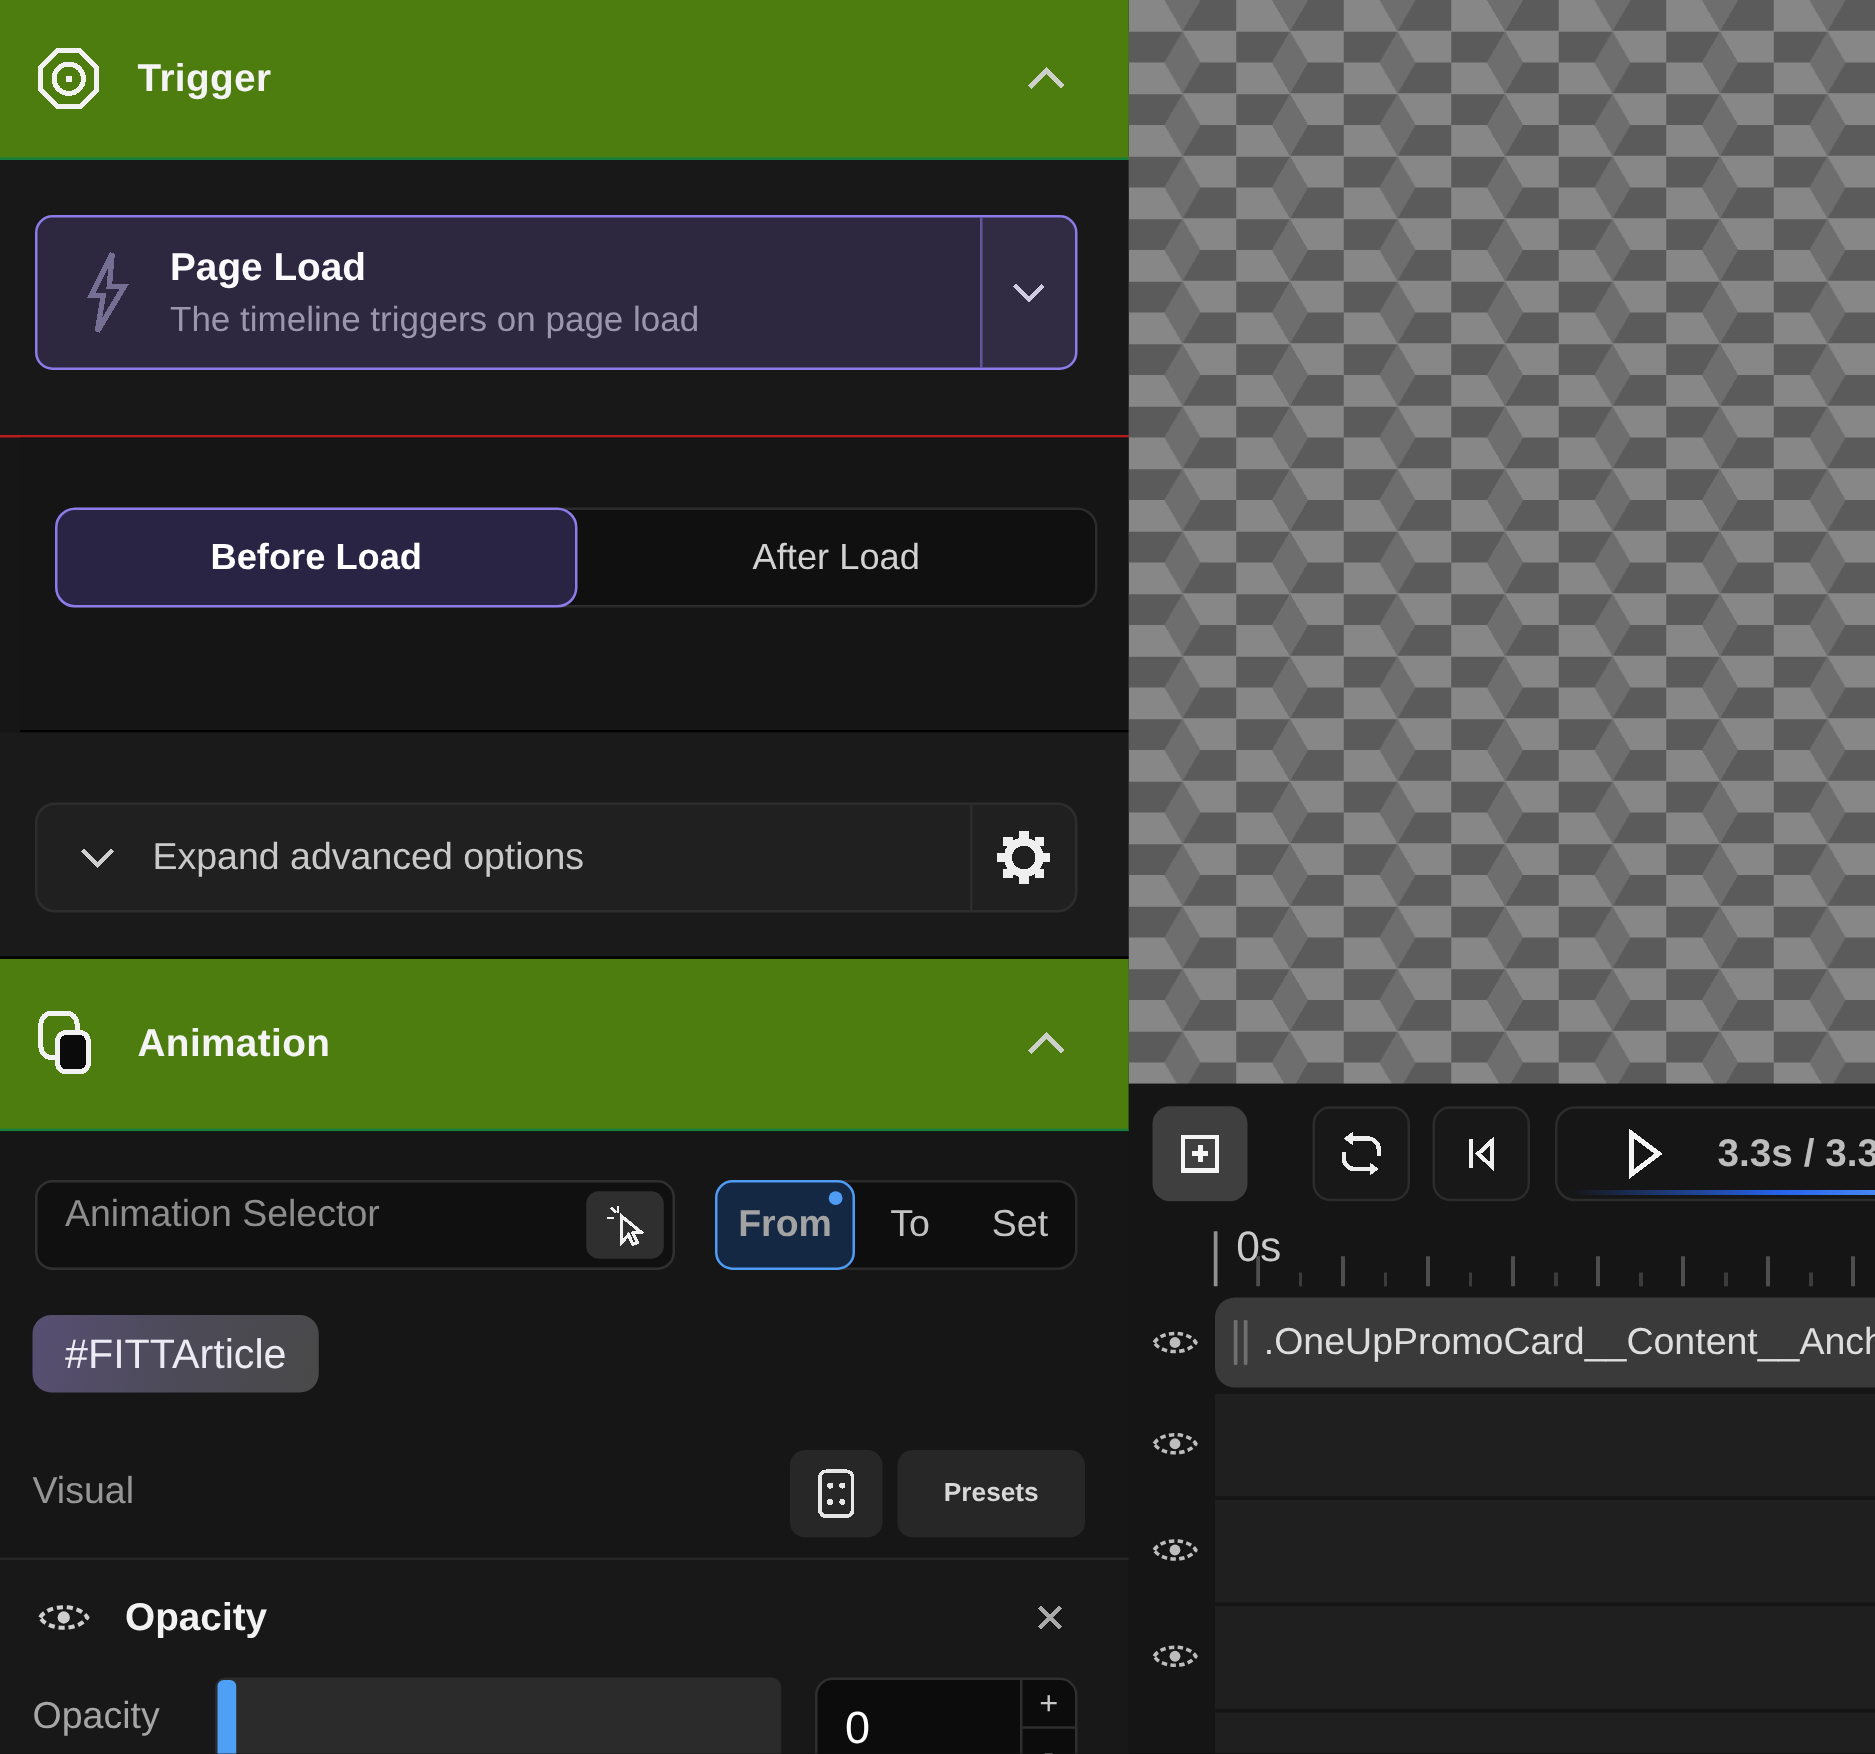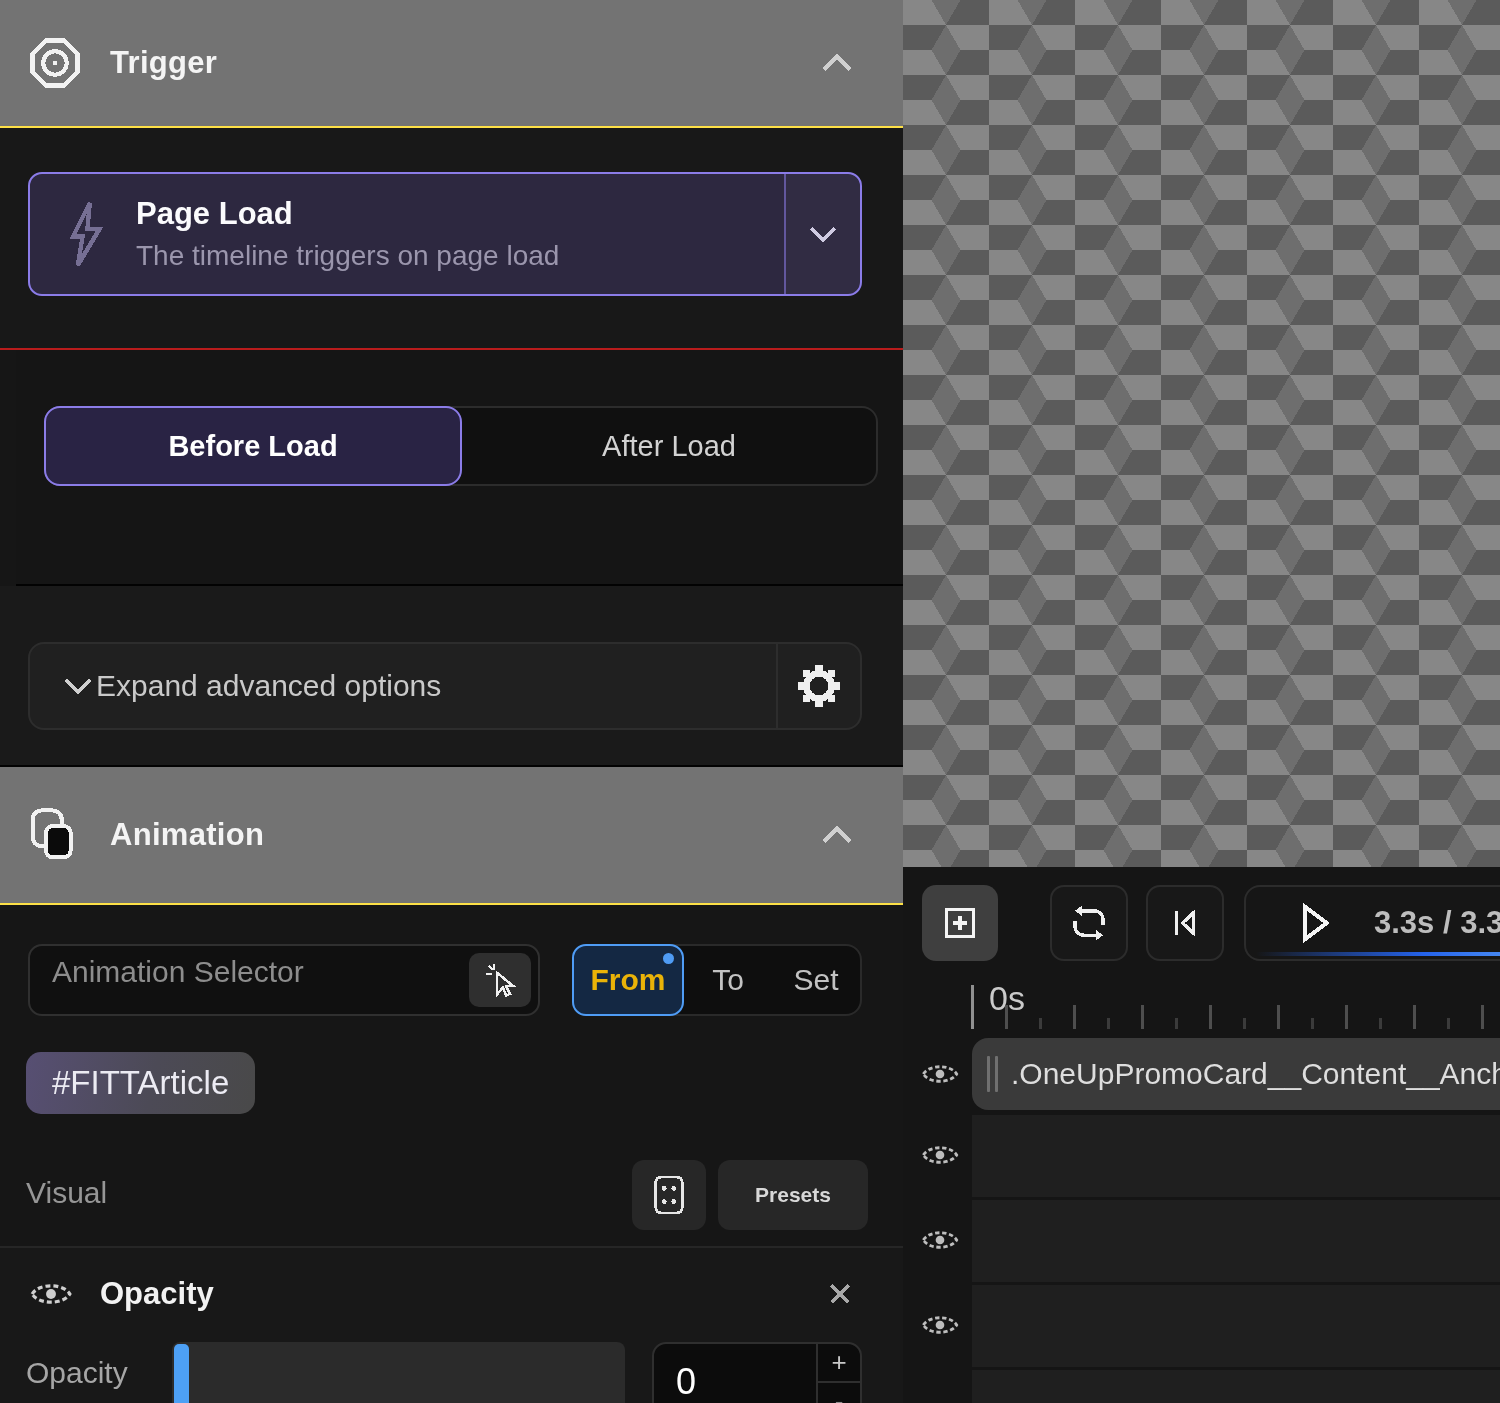--- a/index.html
+++ b/index.html
@@ -8,21 +8,21 @@
     position:relative; width:1500px; height:1403px; overflow:hidden;
     background:#141414; font-family:"Liberation Sans",sans-serif; color:#ececec;
     -webkit-font-smoothing:antialiased;
   }
   svg{ display:block; }
   .px{ shape-rendering:crispEdges; }
 
   
   .left{ position:absolute; left:0; top:0; width:903px; height:1403px; background:#161616; }
   .sec-header{
-    height:128px; background:#737373; border-bottom:2px solid #fde047;
+    height:128px; background:#4d7c0f; border-bottom:2px solid #15803d;
     display:flex; align-items:center; padding:0 46px 0 28px;
   }
   .sec-header .title{ font-size:31px; font-weight:700; color:#f4f4f4; margin-left:28px; letter-spacing:.3px; }
   .collapse-btn{ margin-left:auto; opacity:.92; cursor:pointer; }
 
   .trigger-body{ height:222px; background:#181818; border-bottom:2px solid #b91c1c; position:relative; }
   .pageload-select{
     position:absolute; left:28px; top:44px; width:834px; height:124px;
     background:#2d2840; border:2px solid #8b7ce8; border-radius:14px;
     display:flex; align-items:stretch; cursor:pointer; overflow:hidden;
@@ -50,21 +50,21 @@
     margin:-2px 0 -2px -2px; flex:0 0 418px; border-radius:16px;
   }
 
   .advanced-sec{ height:181px; background:#1a1a1a; border-bottom:2px solid #020202; position:relative; }
   .advanced-row{
     position:absolute; left:28px; top:56px; width:834px; height:88px;
     background:#202020; border:2px solid #2d2d2d; border-radius:16px;
     display:flex; align-items:stretch; overflow:hidden;
   }
   .advanced-main{ flex:1; display:flex; align-items:center; padding-left:30px; cursor:pointer; }
-  .advanced-label{ font-size:30px; color:#c9c9c9; }
+  .advanced-label{ font-size:30px; color:#c9c9c9; margin-left:26px; }
   .advanced-gear{
     width:84px; border-left:2px solid #2d2d2d; display:flex; align-items:center; justify-content:center;
     cursor:pointer;
   }
 
   .anim-header{ height:138px;justify-content:flex-end; }
   .anim-body{ position:relative; height:546px; background:#161616; }
 
   .selector-row{ position:absolute; left:28px; top:39px; width:834px; height:72px; display:flex; }
   .selector-input-wrap{
@@ -85,21 +85,21 @@
     margin-left:32px; flex:1; height:72px; background:#0e0e0e;
     border:2px solid #2a2a2a; border-radius:16px; display:flex; align-items:center;
   }
   .fts-btn{
     position:relative; height:100%; display:flex; align-items:center; justify-content:center;
     flex:1; font-size:30px; color:#c2c2c2; cursor:pointer;
   }
   .fts-btn.active{
     flex:0 0 112px; margin:-2px 0 -2px -2px; height:72px;
     background:#142843; border:2.5px solid #4f9cf5; border-radius:14px;
-    color:#eab308; font-weight:600;
+    color:#a3a3a3; font-weight:600;
   }
   .fts-dot{
     position:absolute; right:8px; top:7px; width:11px; height:11px; border-radius:50%;
     background:#4f9cf5;
   }
 
   .target-tag{
     position:absolute; left:26px; top:147px; height:62px; padding:0 26px;
     display:inline-flex; align-items:center; border-radius:15px;
     background:linear-gradient(100deg,#574f73 0%,#4c4a56 55%,#494949 100%);

